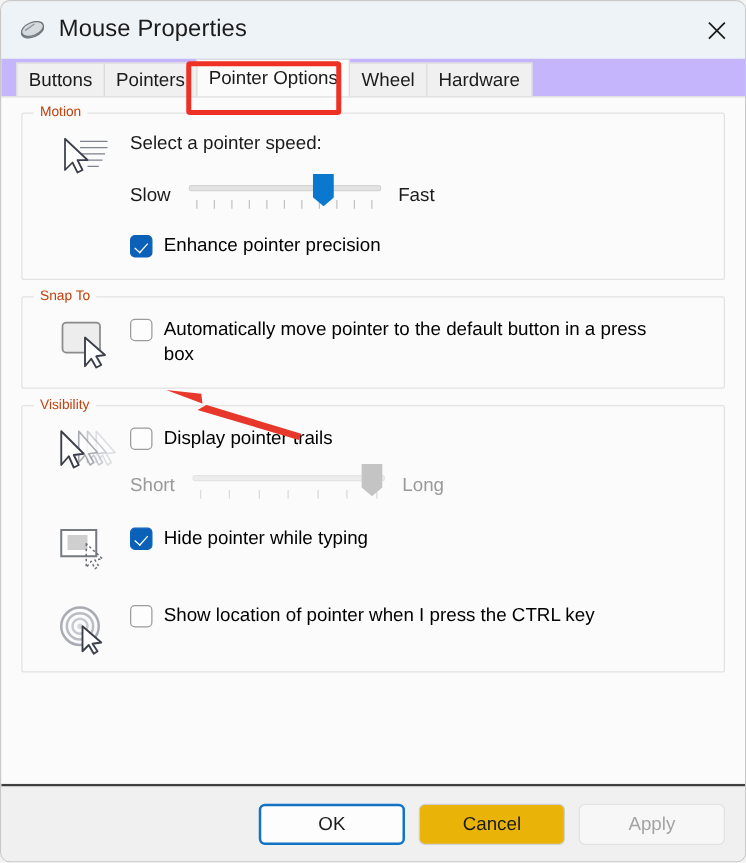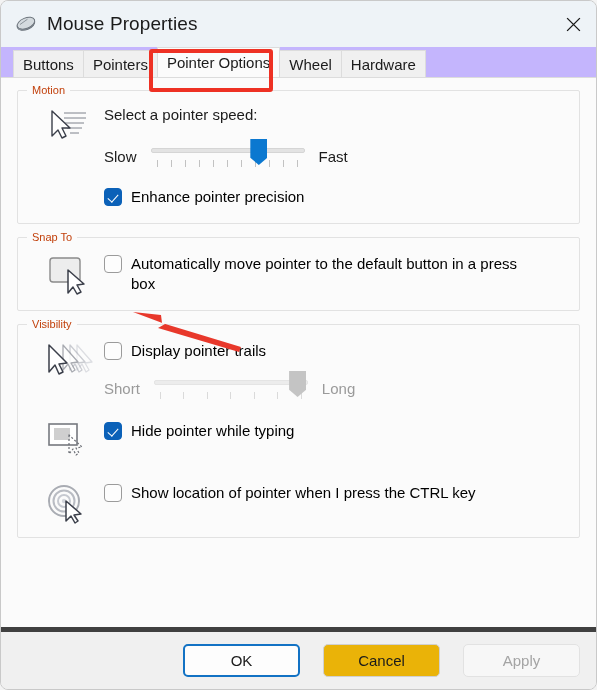--- a/index.html
+++ b/index.html
@@ -266,26 +266,26 @@
     height: 48px;
     z-index: 11;
     pointer-events: none;
   }
 
   
   .footer {
     flex: 0 0 62px;
     height: 62px;
     background: #f0f0f0;
-    border-top: 5px solid #404040;
+    border-top: 2px solid #404040;
     display: flex;
     align-items: center;
     justify-content: flex-end;
     padding-right: 16px;
-    gap: 23px;
+    gap: 11px;
     box-sizing: border-box;
   }
   .btn {
     width: 117px;
     height: 33px;
     box-sizing: border-box;
     border: 1px solid #d0d0d0;
     border-radius: 5px;
     background: #eab308;
     font-size: 15px;

